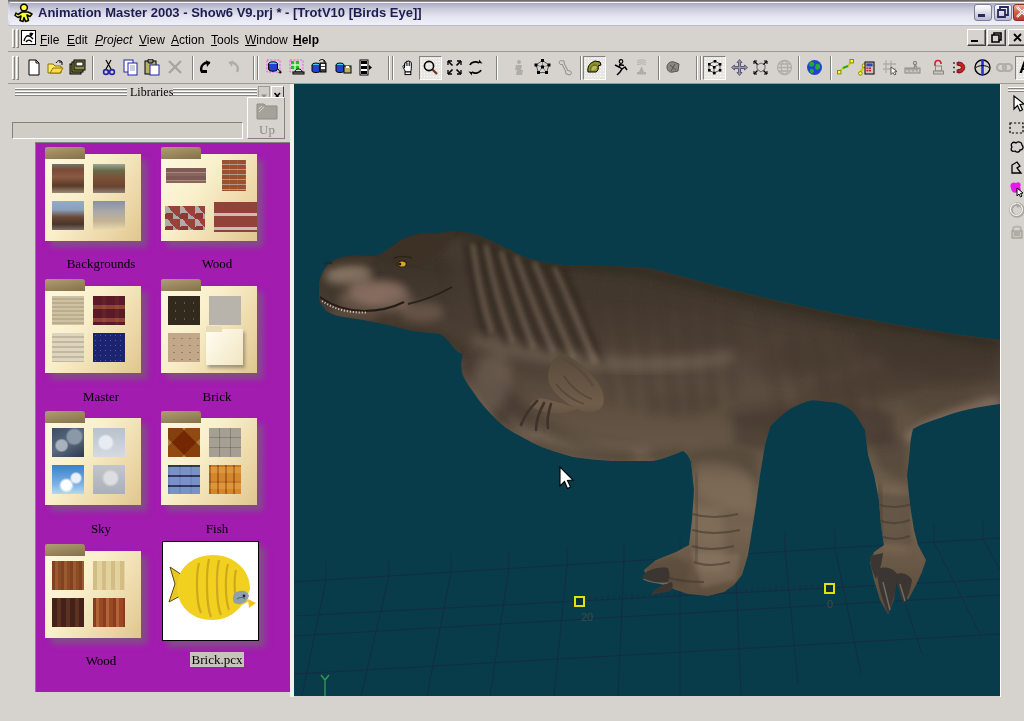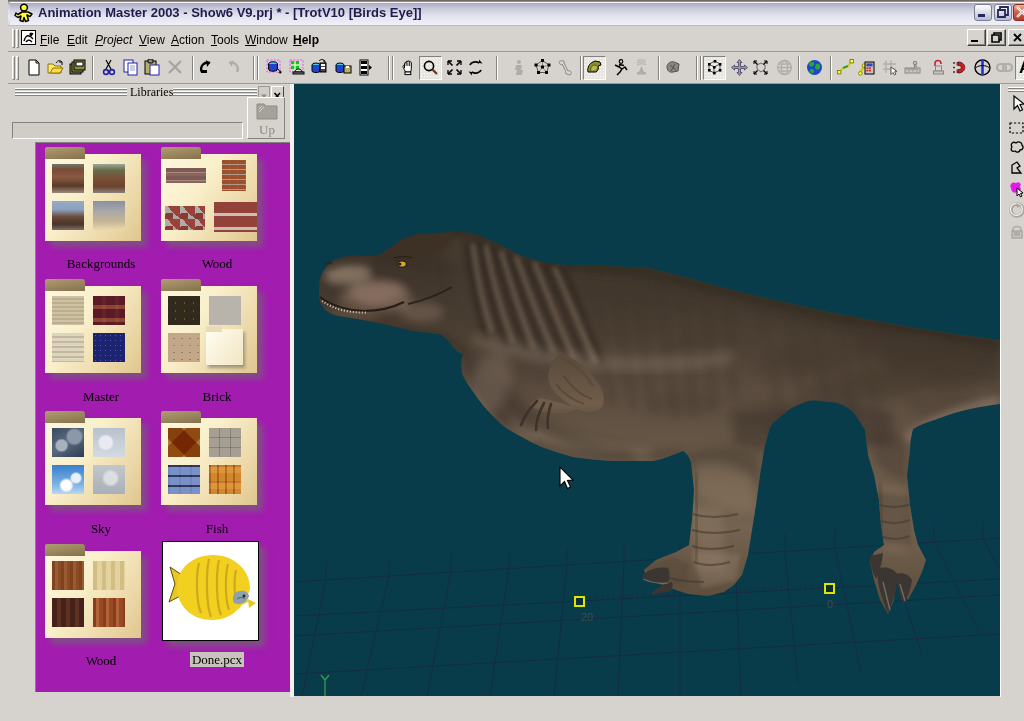--- a/index.html
+++ b/index.html
@@ -467,21 +467,21 @@
           <path d="M19 33 L7 25 L12 42 L6 60 L19 53 Z" fill="#e8c820" stroke="#5a4a10" stroke-width="1"></path>
           <path d="M50 13 C72 13 87 29 87 46 C87 49 85 53 81 56 L87 59 L79 63 C71 73 61 78 49 78 C28 78 14 63 14 45 C14 27 29 13 50 13 Z" fill="#f2d020"></path>
           <path d="M36 21 C33 32 33 60 38 71 M46 17 C43 30 43 63 48 75 M56 18 C53 30 53 62 58 73 M65 22 C62 33 62 57 66 68 M73 28 C71 36 71 52 74 60" stroke="#cfa81c" stroke-width="2.2" fill="none"></path>
           <path d="M72 51 C78 47 85 49 86 54 C84 61 77 64 71 61 C69 57 70 53 72 51 Z" fill="#8fa0ae"></path>
           <path d="M74 57 C77 55 80 55 82 57" stroke="#4a5a66" stroke-width="1" fill="none"></path>
           <circle cx="81" cy="54" r="1.4" fill="#222"></circle>
           <path d="M85 57 L93 61 L86 66 Z" fill="#e8c820"></path>
         </svg>
       </div>
       <span class="flabel" style="left:5px; top:510px;">Wood</span>
-      <span class="flabel" style="left:121px; top:509px;"><span style="background:#c8c4bc; padding:0 2px;">Done.pcx</span></span>
+      <span class="flabel" style="left:121px; top:509px;"><span style="background:#c8c4bc; padding:0 2px;">Brick.pcx</span></span>
     </div>
   </div>
 
   <div class="abs" style="left:282px; top:84px; width:4px; height:613px; background:#f2f1ee;"></div>
 
   <div id="viewport" class="abs">
   <svg width="706" height="612" viewBox="0 0 706 612">
     <defs>
       <linearGradient id="bodyg" x1="0" y1="140" x2="0" y2="520" gradientUnits="userSpaceOnUse">
         <stop offset="0" stop-color="#342c24"></stop>

